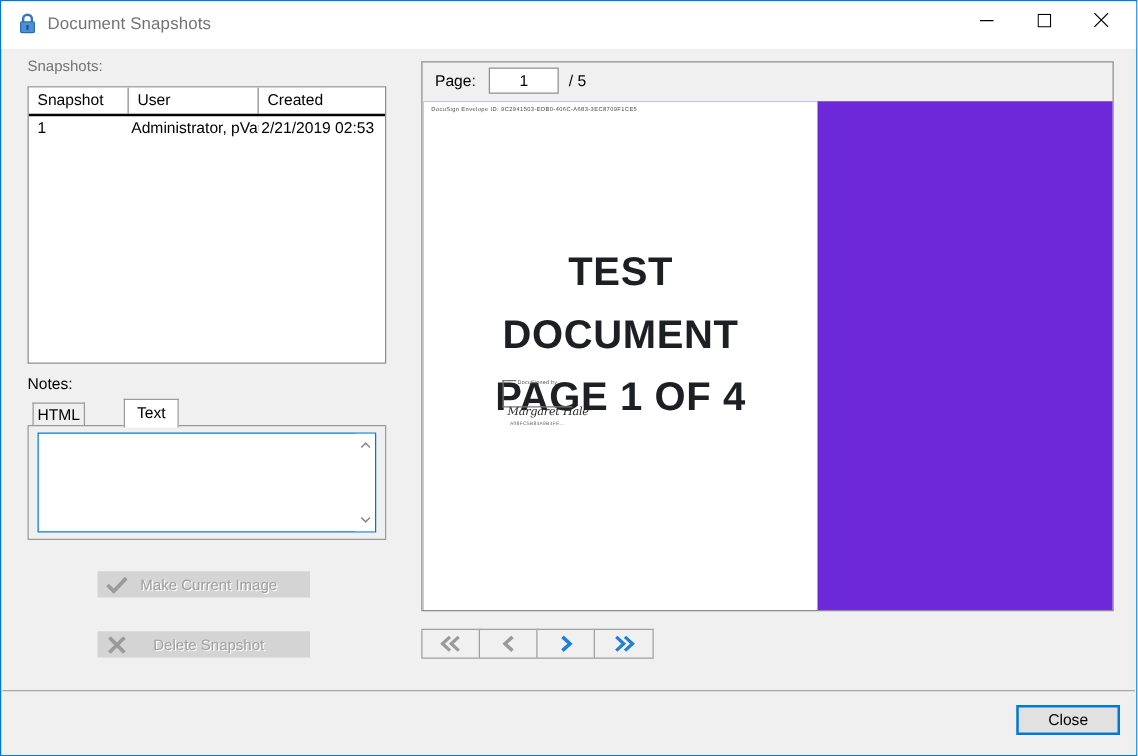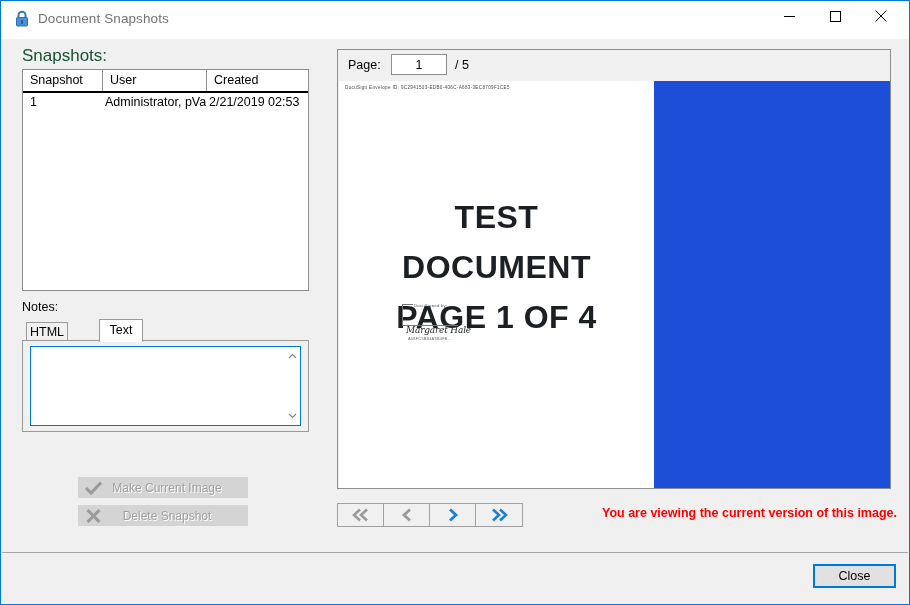--- a/index.html
+++ b/index.html
@@ -56,22 +56,22 @@
   }
   .wbtn svg { display: block; margin: 0 auto; }
   #btn-min  { left: 765px; }
   #btn-max  { left: 811px; }
   #btn-close{ left: 857px; }
 
   
   #lbl-snapshots {
     position: absolute;
     left: 21px; top: 45px;
-    font-size: 17px;
-    color: #14532d;
+    font-size: 12px;
+    color: #737373;
   }
   #snap-list {
     position: absolute;
     left: 21px; top: 68px;
     width: 287px; height: 222px;
     box-sizing: border-box;
     border: 1px solid #8d8d8d;
     background: #ffffff;
     overflow: hidden;
   }
@@ -195,21 +195,21 @@
     border: 0;
     font-size: 12px;
     color: #a0a0a0;
     text-shadow: 1px 1px 0 #ffffff;
     padding: 0;
     cursor: default;
     display: flex;
     align-items: center;
   }
   #abtn-view { top: 448px; }
-  #abtn-make { top: 476px; }
+  #abtn-make { top: 456px; }
   #abtn-del  { top: 504px; }
   .abtn-ico {
     width: 30px;
     display: flex;
     align-items: center;
     justify-content: center;
   }
   .abtn-lbl {
     flex: 1;
     text-align: center;
@@ -254,21 +254,21 @@
     position: absolute;
     left: 117px; top: 8px;
     font-size: 12.5px;
     color: #000;
   }
 
   #doc-area {
     position: absolute;
     left: 1px; top: 31px;
     width: 551px; height: 407px;
-    background: #1d4ed8;
+    background: #6d28d9;
     overflow: hidden;
   }
   #doc-page {
     position: absolute;
     left: 0; top: 0;
     width: 315px; height: 407px;
     background: #ffffff;
   }
   #envelope-id {
     position: absolute;
@@ -525,18 +525,17 @@
       <path d="M4 1.5 L10 7 L4 12.5" fill="none" stroke="#1f7fd4" stroke-width="2.8"></path>
     </svg>
   </button>
   <button class="navbtn" id="nav-last">
     <svg width="20" height="14" viewBox="0 0 20 14">
       <path d="M4 1.5 L10 7 L4 12.5" fill="none" stroke="#1f7fd4" stroke-width="2.6"></path>
       <path d="M11 1.5 L17 7 L11 12.5" fill="none" stroke="#1f7fd4" stroke-width="2.6"></path>
     </svg>
   </button>
 
-  <div id="current-msg">You are viewing the current version of this image.</div>
 
   <div id="footer-sep"></div>
   <button id="close-btn">Close</button>
 
 </div>
 
 </body></html>

